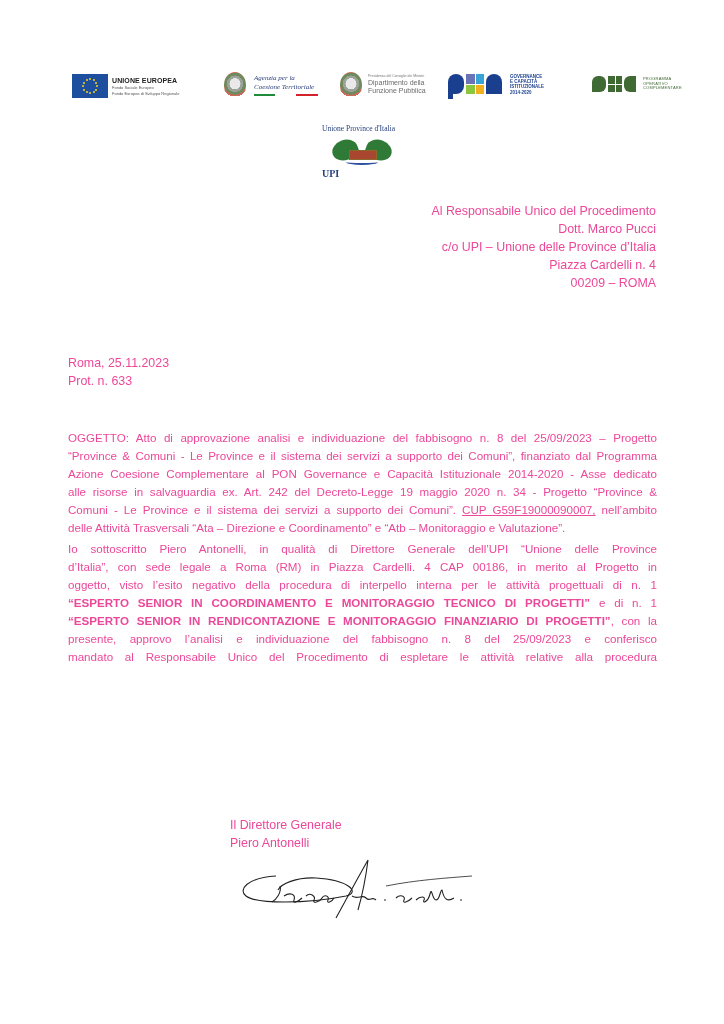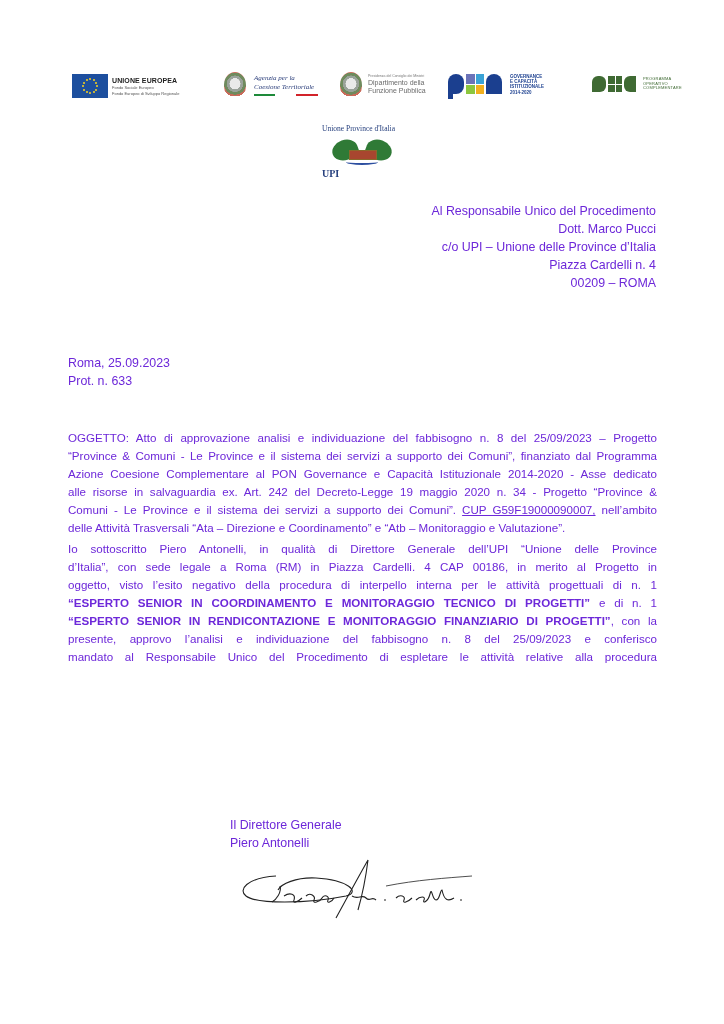--- a/index.html
+++ b/index.html
@@ -47,21 +47,21 @@
   .upi-arc { font-family: "Liberation Serif", serif; font-size: 7.5px; color: #27407e; }
   .upi-crest { margin: 3px auto 0; width: 60px; height: 32px; position: relative; }
   .upi-crest .leaf-l, .upi-crest .leaf-r { position: absolute; top: 4px; width: 26px; height: 20px; background: #2f7a36; border-radius: 50% 50% 10% 50%; }
   .upi-crest .leaf-l { left: 0; transform: rotate(-20deg); }
   .upi-crest .leaf-r { right: 0; transform: rotate(20deg); border-radius: 50% 50% 50% 10%; }
   .upi-crest .crown { position: absolute; left: 17px; top: 14px; width: 26px; height: 8px; background: #a8462f; border: 1px solid #8a6a2a; }
   .upi-crest .ribbon { position: absolute; left: 14px; top: 23px; width: 32px; height: 4px; border-bottom: 2px solid #2d4fa0; border-radius: 0 0 50% 50%; }
   .upi-name { font-family: "Liberation Serif", serif; font-size: 10px; color: #27407e; margin-top: 0px; font-weight: bold; }
 
   
-  .doc-text { font-family: "Liberation Sans", sans-serif; font-size: 12.4px; line-height: 18px; color: #6d28d9; }
+  .doc-text { font-family: "Liberation Sans", sans-serif; font-size: 12.4px; line-height: 18px; color: #ec4899; }
   .recipient { right: 68px; top: 202px; text-align: right; }
   .dateline { left: 68px; top: 354px; }
   .subject { left: 68px; top: 429px; width: 589px; text-align: justify; font-size: 11.6px; }
   .u { text-decoration: underline; }
   .body-para { left: 68px; top: 540px; width: 589px; text-align: justify; font-size: 11.6px; }
   .line { display: block; text-align: justify; text-align-last: justify; white-space: nowrap; }
   .line.last { text-align-last: left; }
 
   .signature-block { left: 230px; top: 816px; width: 270px; text-align: left; }
   .sig-svg { left: 236px; top: 856px; }
@@ -155,21 +155,21 @@
 
 <div class="abs doc-text recipient">
   <div>Al Responsabile Unico del Procedimento</div>
   <div>Dott. Marco Pucci</div>
   <div>c/o UPI – Unione delle Province d’Italia</div>
   <div>Piazza Cardelli n. 4</div>
   <div>00209 – ROMA</div>
 </div>
 
 <div class="abs doc-text dateline">
-  <div>Roma, 25.09.2023</div>
+  <div>Roma, 25.11.2023</div>
   <div>Prot. n. 633</div>
 </div>
 
 <div class="abs doc-text subject b">
   <span class="line">OGGETTO: Atto di approvazione analisi e individuazione del fabbisogno n. 8 del 25/09/2023 – Progetto</span>
   <span class="line">“Province &amp; Comuni - Le Province e il sistema dei servizi a supporto dei Comuni”, finanziato dal Programma</span>
   <span class="line">Azione Coesione Complementare al PON Governance e Capacità Istituzionale 2014-2020 - Asse dedicato</span>
   <span class="line">alle risorse in salvaguardia ex. Art. 242 del Decreto-Legge 19 maggio 2020 n. 34 - Progetto “Province &amp;</span>
   <span class="line"><span>Comuni - Le Province e il sistema dei servizi a supporto dei Comuni”. </span><span class="u">CUP G59F19000090007,</span><span> nell’ambito</span></span>
   <span class="line last">delle Attività Trasversali “Ata – Direzione e Coordinamento” e “Atb – Monitoraggio e Valutazione”.</span>

